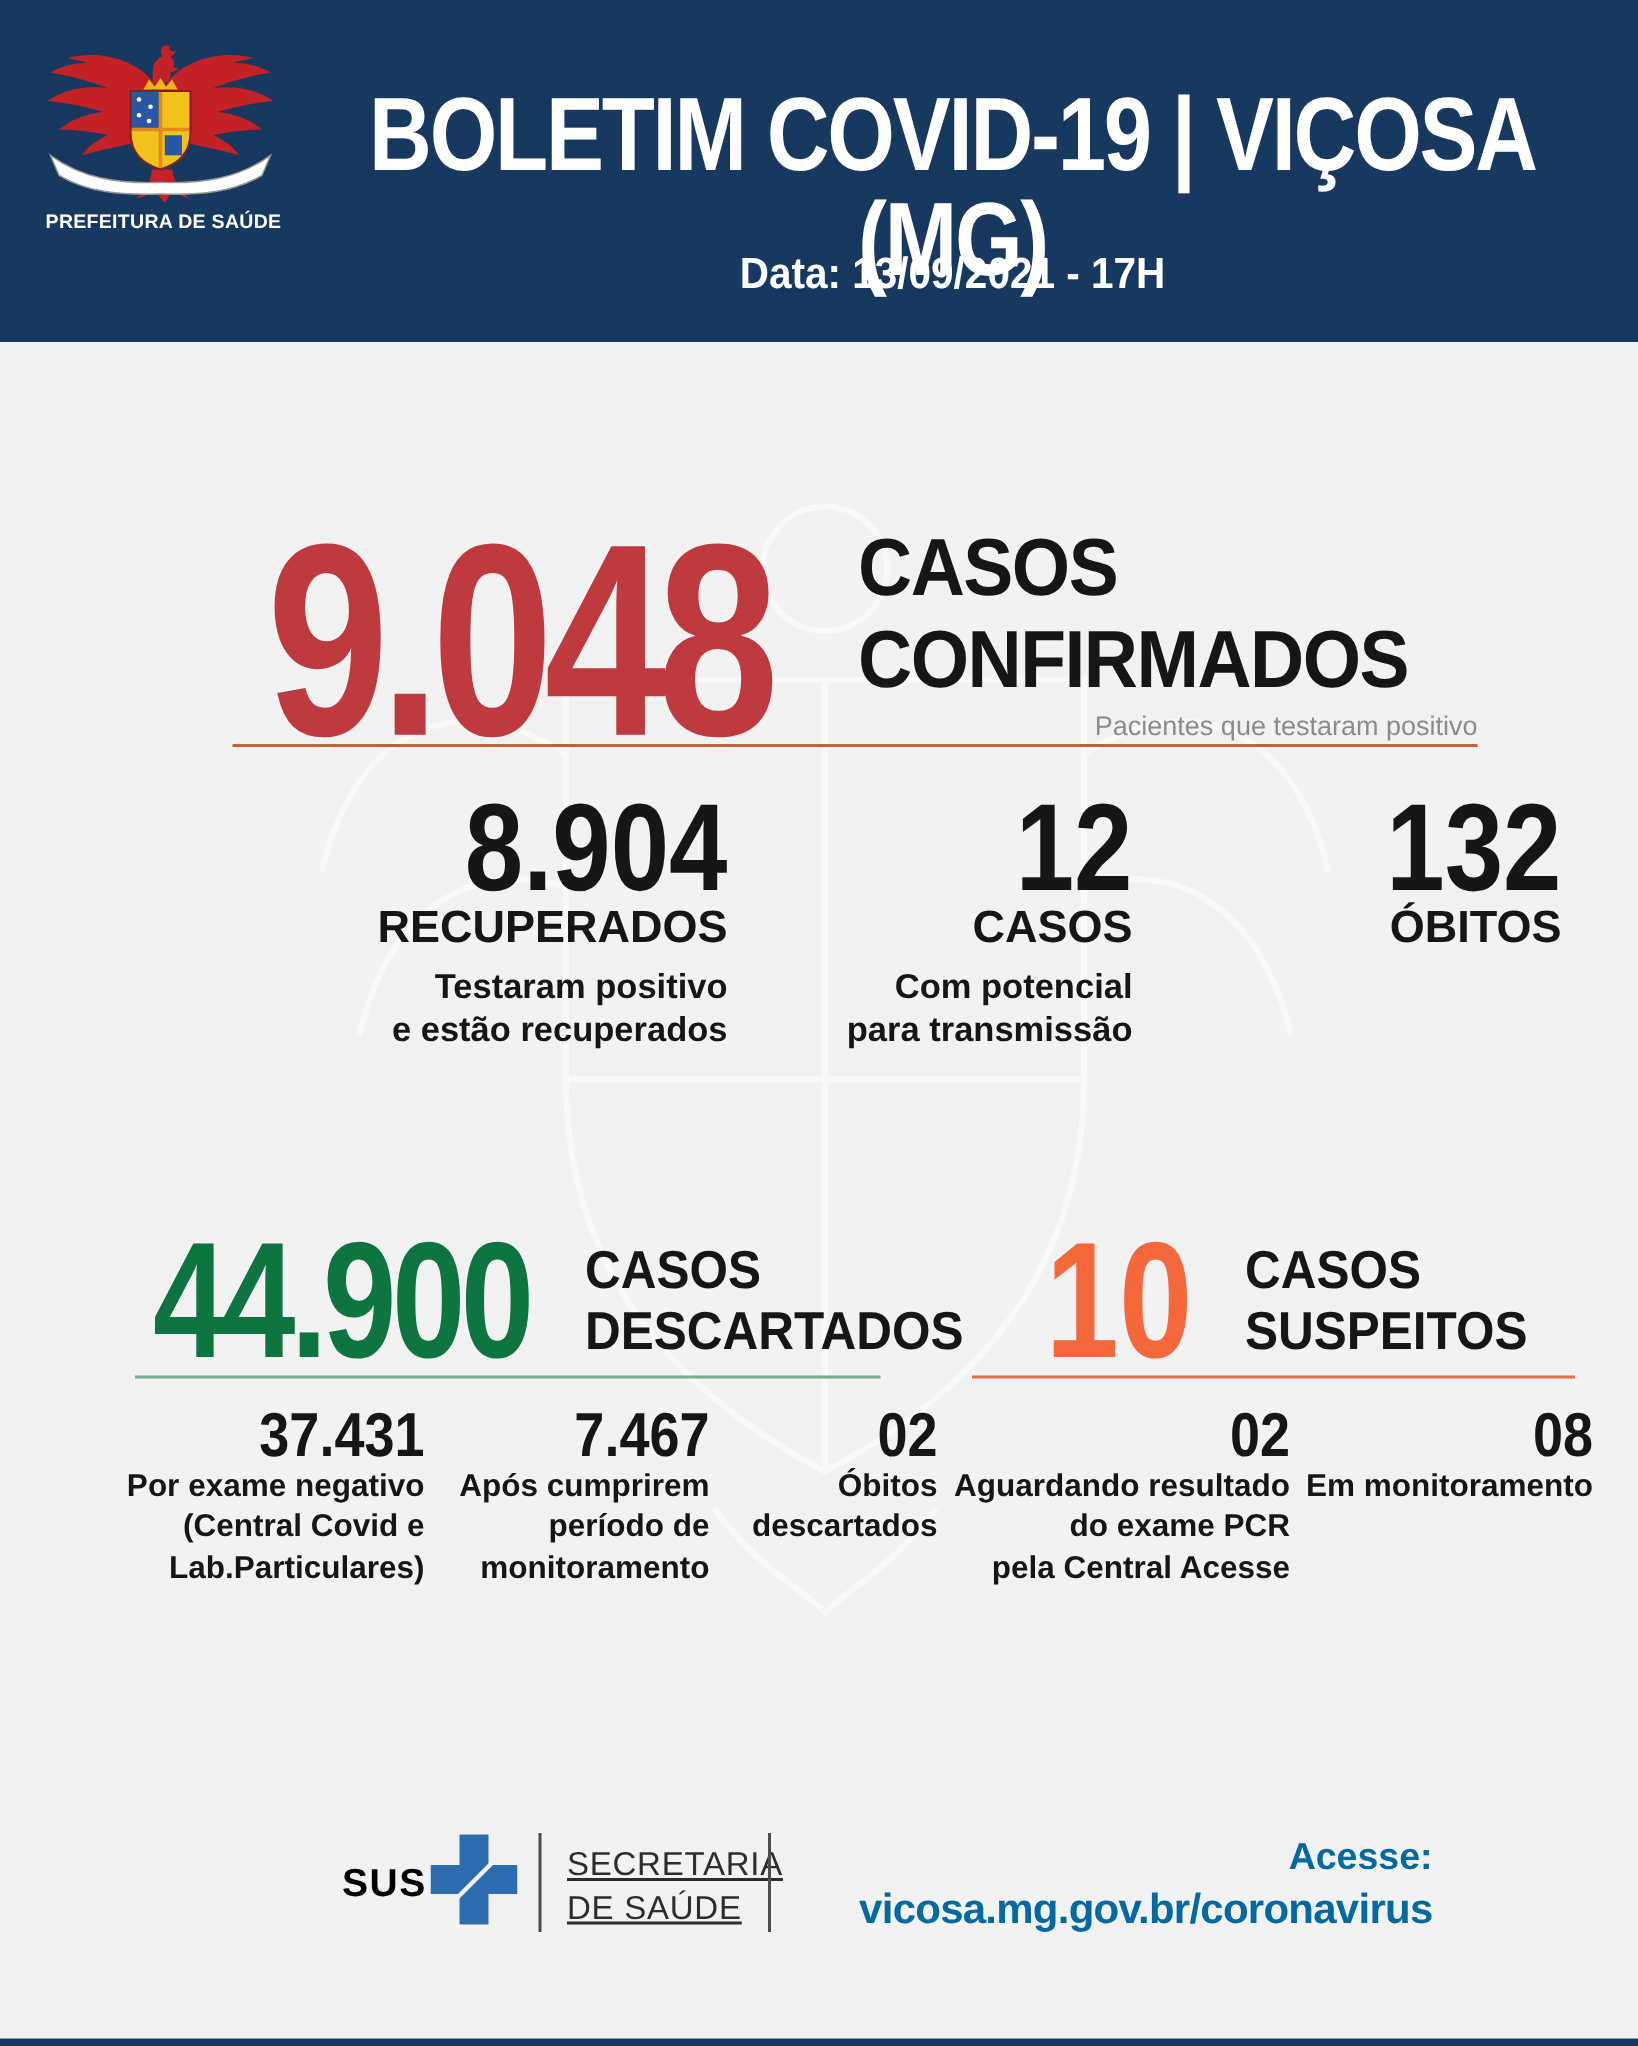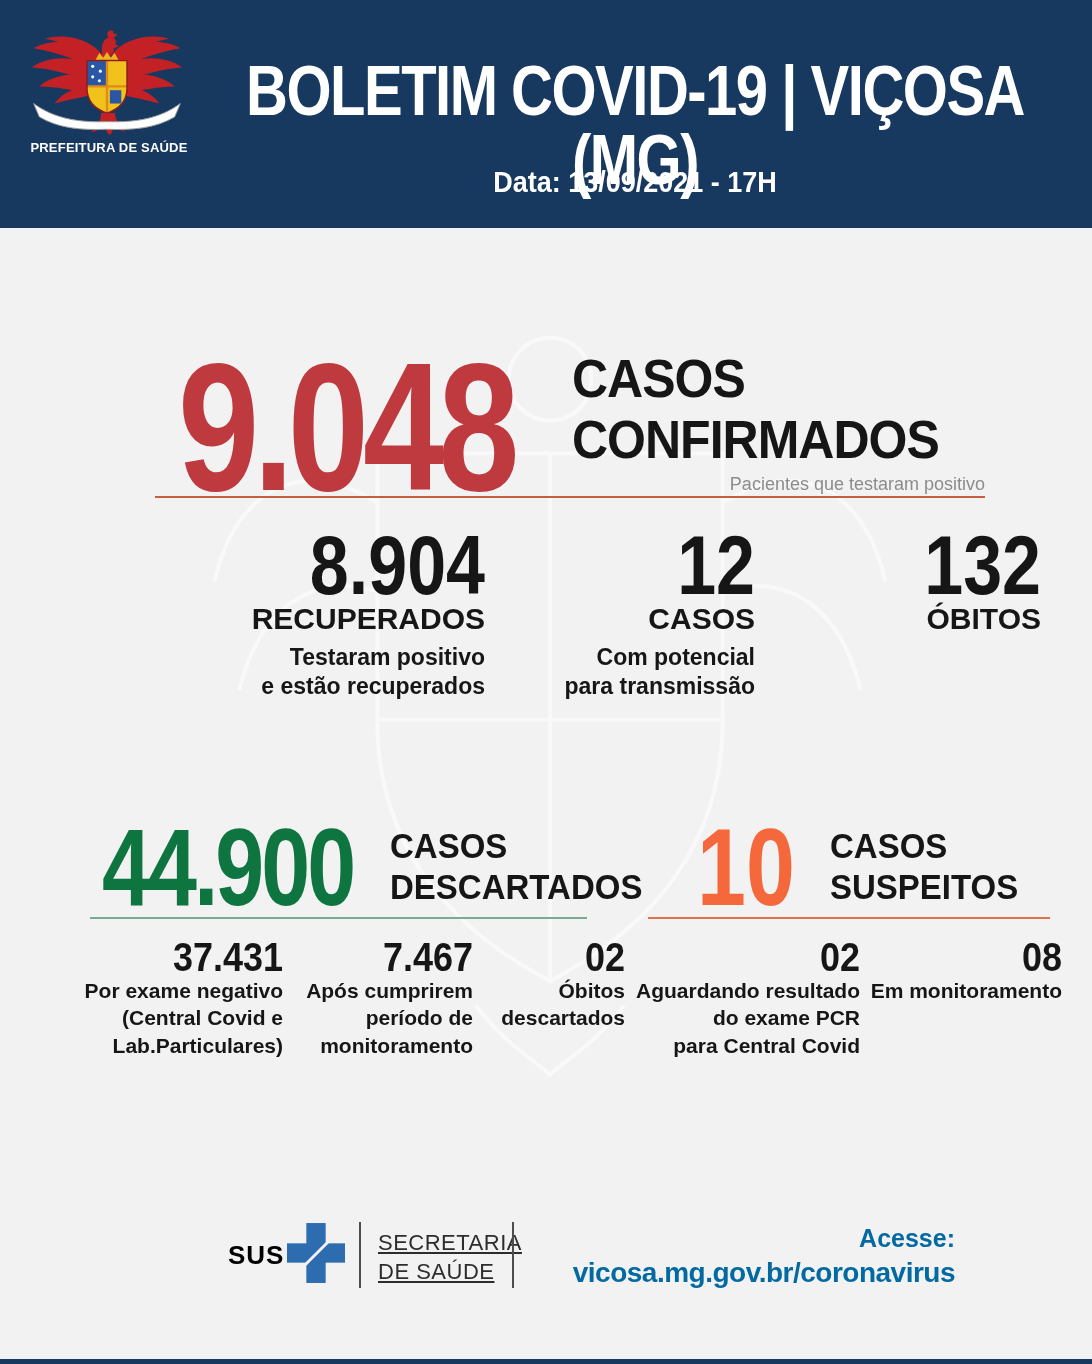--- a/index.html
+++ b/index.html
@@ -165,21 +165,21 @@
 
   <div class="abs suspected-number sy125 ogl">10</div>
   <div class="abs suspected-label pre sy108 ogl">CASOS
 SUSPEITOS</div>
   <div class="abs rule rule-orange"></div>
 
   <div class="abs sub-col rc1 ctr">
     <div class="sub-value sy115 ogc">02</div>
     <div class="sub-desc pre">Aguardando resultado
 do exame PCR
-para Central Covid</div>
+pela Central Acesse</div>
   </div>
   <div class="abs sub-col rc2 ctr">
     <div class="sub-value sy115 ogc">08</div>
     <div class="sub-desc pre">Em monitoramento</div>
   </div>
 
   <div class="abs sus-text">SUS</div>
   <svg class="abs sus-cross" width="58" height="62" viewBox="0 0 60 62">
     <rect x="20" y="0" width="20" height="62" fill="#2e6cb0"></rect>
     <rect x="0" y="21" width="60" height="20" fill="#2e6cb0"></rect>

